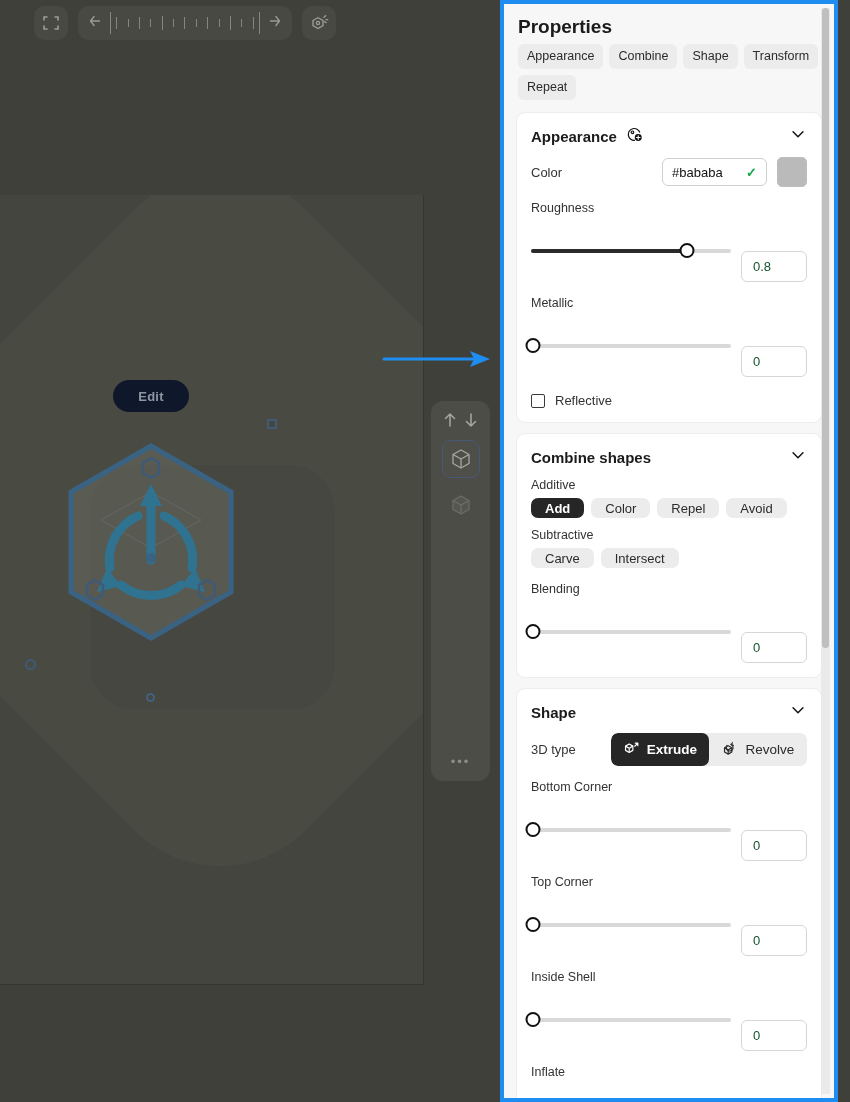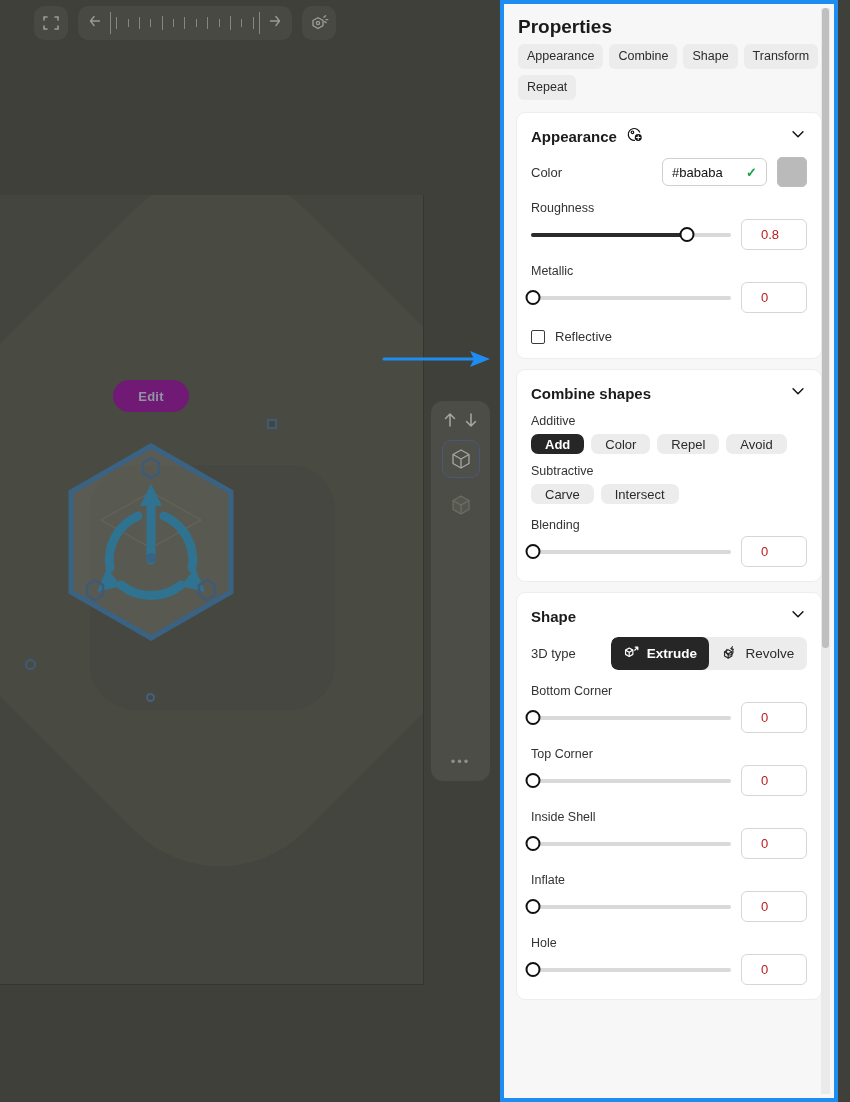--- a/index.html
+++ b/index.html
@@ -35,21 +35,21 @@
   .stage-plate {
     position: absolute;
     left: 90px; top: 270px; width: 245px; height: 245px;
     background: #454740;
     border-radius: 46px;
   }
 
   .edit-btn {
     position: absolute; left: 113px; top: 380px;
     width: 76px; height: 32px;
-    background: #701a75;
+    background: #0f172a;
     border-radius: 16px;
     color: #8f96a3;
     font-size: 13px; font-weight: bold;
     display: flex; align-items: center; justify-content: center;
     letter-spacing: .2px;
   }
 
   .gizmo { position: absolute; left: 63px; top: 440px; width: 176px; height: 205px; }
 
   .handle-sq {
@@ -160,22 +160,22 @@
     position: relative; flex: 1; height: 20px; display: flex; align-items: center;
   }
   .track { position: absolute; left: 0; right: 0; height: 4px; background: #d9d9d9; border-radius: 2px; }
   .fill { position: absolute; left: 0; height: 4px; background: #2b2b2b; border-radius: 2px; }
   .knob {
     position: absolute; width: 15px; height: 15px; border-radius: 50%;
     background: #fff; border: 2.2px solid #111; transform: translateX(-50%);
   }
   .numbox {
     width: 66px; height: 31px; border: 1px solid #d6d6d6; border-radius: 6px;
-    background: #fff; display: flex; align-items: center; padding-left: 19px;
-    font-size: 13px; color: #b91c1c;
+    background: #fff; display: flex; align-items: center; padding-left: 11px;
+    font-size: 13px; color: #14532d; margin-top: 32px;
   }
 
   .cb-row { display: flex; align-items: center; gap: 10px; margin-top: 16px; }
   .cb { width: 14px; height: 14px; border: 1.6px solid #3a3a3a; border-radius: 2px; background: #fff; }
 
   .seg-group { display: flex; gap: 7px; margin: 6px 0 2px; }
   .seg {
     background: #ececec; border-radius: 7px; font-size: 13px; color: #2b2b2b;
     padding: 8px 14px; line-height: 1; height: 20px;
     display: flex; align-items: center; justify-content: center;

